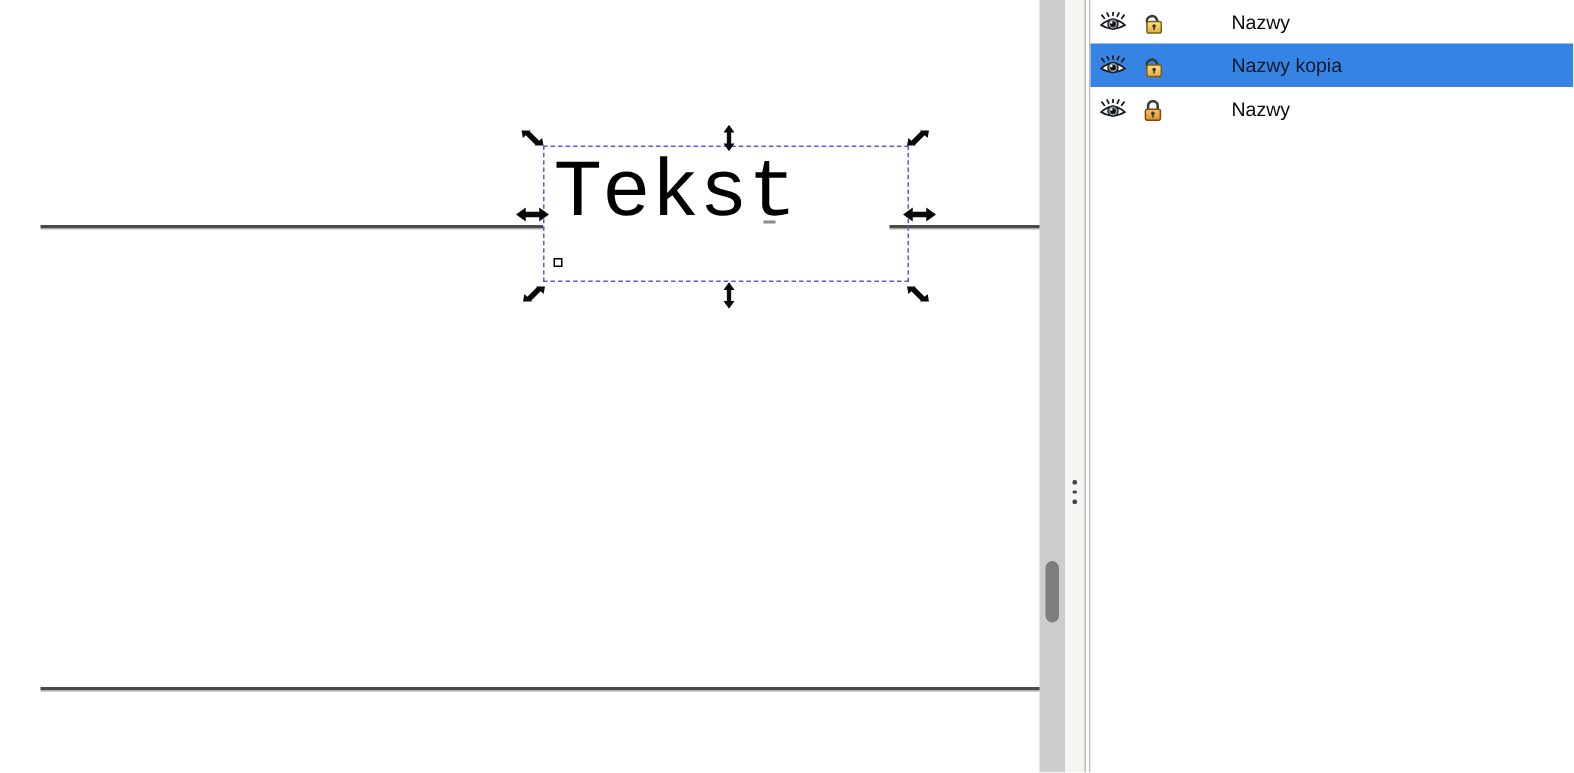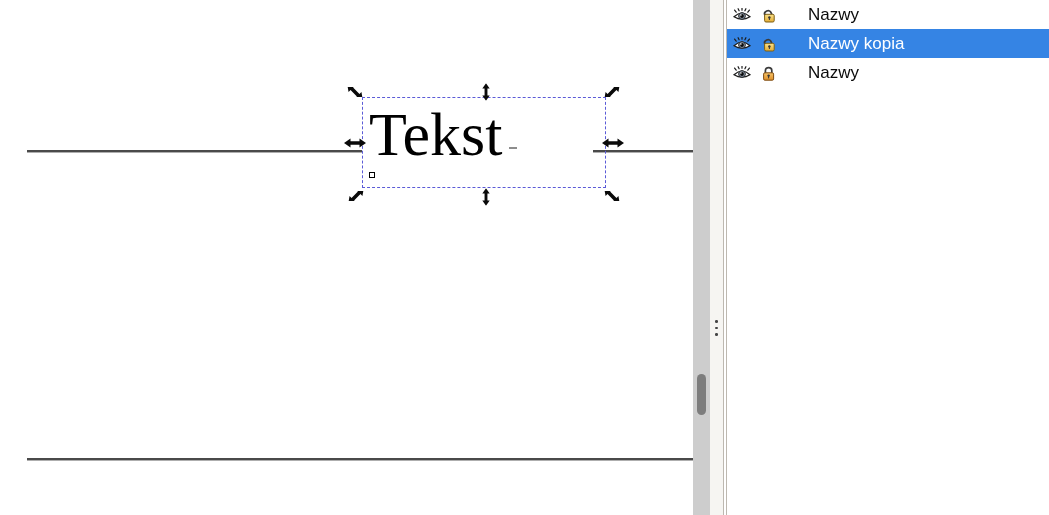--- a/index.html
+++ b/index.html
@@ -9,22 +9,22 @@
   
   #canvas{position:absolute;left:0;top:0;width:693px;height:515px;background:#fff;}
 
   .hline{position:absolute;height:3px;
          background:linear-gradient(#4a4a4a 0 66%,#aeaeae 66% 100%);}
   #line-top-left{left:27px;top:150px;width:335px;}
   #line-top-right{left:593px;top:150px;width:101px;}
   #line-remnant{left:509px;top:147px;width:8px;height:2px;background:#8d8d8d;position:absolute;}
   #line-bottom{left:27px;top:458px;width:667px;}
 
-  #canvas-text{position:absolute;left:369px;top:103px;font-family:Liberation Serif, serif;
-               font-size:62px;line-height:1;color:#000;white-space:pre;}
+  #canvas-text{position:absolute;left:369px;top:103px;font-family:Liberation Mono, monospace;
+               font-size:54px;line-height:1;color:#000;white-space:pre;}
 
   #selection-box{position:absolute;left:362px;top:97px;width:244px;height:91px;
                  border:1px dashed #5b5bd7;box-sizing:border-box;}
 
   #baseline-handle{position:absolute;left:369px;top:172px;width:6px;height:6px;
                    background:#fff;border:1px solid #000;box-sizing:border-box;}
 
   .arrow{position:absolute;width:22px;height:10px;}
 
   
@@ -35,22 +35,22 @@
   #grip{position:absolute;left:5px;top:320px;display:flex;flex-direction:column;gap:4px;}
   #grip i{width:2.5px;height:2.5px;border-radius:50%;background:#454545;display:block;}
   #border-strip{position:absolute;left:723px;top:0;width:4px;height:515px;background:#fff;
                 border-left:1px solid #bdb8b0;border-right:1px solid #bdb8b0;box-sizing:border-box;}
 
   
   #layers{position:absolute;left:727px;top:0;width:322px;height:515px;background:#fff;}
   .layer-row{position:absolute;left:0;width:322px;height:29px;display:flex;align-items:center;}
   .layer-row .cell-eye{width:18px;margin-left:6px;display:flex;align-items:center;justify-content:center;}
   .layer-row .cell-lock{width:17px;margin-left:9px;display:flex;align-items:center;justify-content:center;}
-  .layer-row .layer-label{margin-left:31px;font-size:17px;color:#0a0a0a;}
-  .layer-row.selected .layer-label{color:#ffffff;}
+  .layer-row .layer-label{margin-left:44px;font-size:13px;color:#0a0a0a;}
+  .layer-row.selected .layer-label{color:#0f172a;}
 </style>
 </head>
 <body>
 
 <svg width="0" height="0" style="position:absolute">
   <defs>
     <path id="dbl-arrow" d="M0,5 L6.5,0.4 L6.5,3.2 L15.5,3.2 L15.5,0.4 L22,5 L15.5,9.6 L15.5,6.8 L6.5,6.8 L6.5,9.6 Z"></path>
     <linearGradient id="goldGrad" x1="0" y1="0" x2="0" y2="1">
       <stop offset="0" stop-color="#fbe289"></stop>
         <stop offset="1" stop-color="#e3ac35"></stop>

